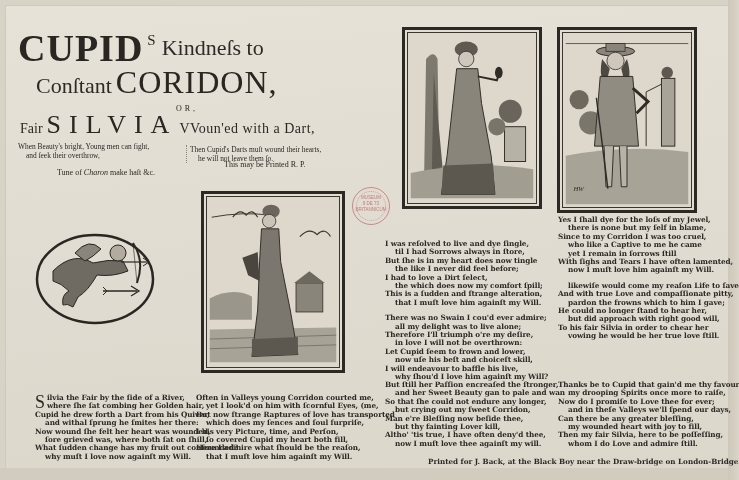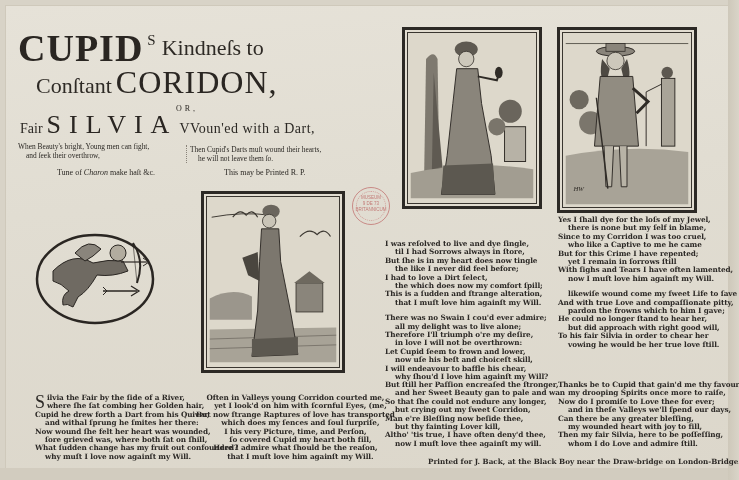--- a/index.html
+++ b/index.html
@@ -38,21 +38,21 @@
   .t-fair { font-size: 14px; }
   .t-silvia { font-size: 26px; letter-spacing: 8px; margin-left: 4px; color: #2a2622; }
   .t-wound { font-size: 14px; margin-left: 2px; letter-spacing: 0.5px; }
 
   .sub-left { position: absolute; left: 18px; top: 142px; font-size: 7.4px; line-height: 9px; }
   .sub-left .l2 { padding-left: 8px; }
   .sub-right { position: absolute; left: 186px; top: 145px; font-size: 7.4px; line-height: 9px; border-left: 1px dotted #8a847a; padding-left: 3px; }
   .sub-right .l2 { padding-left: 8px; }
   .tune { position: absolute; left: 57px; top: 168px; font-size: 8px; }
   .tune i { font-style: italic; }
-  .license { position: absolute; left: 224px; top: 168px; font-size: 8px; }
+  .license { position: absolute; left: 224px; top: 160px; font-size: 8px; }
 
   
   .woodcut {
     position: absolute; border: 3px solid #2c2925; background: #ddd8cb;
     box-shadow: inset 0 0 0 2px #e2ddd1, inset 0 0 0 3px #3a3630;
     overflow: hidden;
   }
   .woodcut svg { position: absolute; left: 0; top: 0; width: 100%; height: 100%; }
   .cut-lady-left { left: 201px; top: 191px; width: 144px; height: 182px; }
   .cut-lady-right { left: 402px; top: 27px; width: 140px; height: 182px; }
@@ -70,21 +70,21 @@
   
   .verse {
     position: absolute; font-family: "DejaVu Serif", serif; font-size: 7.3px;
     line-height: 8.4px; color: #2c2926; font-weight: bold; letter-spacing: -0.1px;
     white-space: nowrap;
   }
   .verse .in { padding-left: 10px; }
   .verse .gap { height: 7px; }
   .dropcap { float: left; font-size: 18px; line-height: 16px; margin-right: 2px; font-family: "Liberation Serif", serif; font-weight: normal; }
   .v1 { left: 35px; top: 394px; }
-  .v2 { left: 196px; top: 394px; text-align: center; }
+  .v2 { left: 196px; top: 394px; }
   .v3 { left: 385px; top: 216px; margin-top: 24px; }
   .v4 { left: 558px; top: 216px; }
   .v5 { left: 385px; top: 381px; }
   .v6 { left: 558px; top: 381px; }
   .imprint { position: absolute; left: 428px; top: 457px; font-family: "DejaVu Serif", serif; font-size: 7.2px; font-weight: bold; color: #2c2926; white-space: nowrap; }
 </style>
 </head>
 <body>
 
 <div class="sheet"></div>
@@ -226,35 +226,34 @@
   <div class="in">the which does now my comfort ſpill;</div>
   <div>This is a ſudden and ſtrange alteration,</div>
   <div class="in">that I muſt love him againſt my Will.</div>
   <div class="gap"></div>
   <div>There was no Swain I cou'd ever admire;</div>
   <div class="in">all my delight was to live alone;</div>
   <div>Therefore I'll triumph o're my deſire,</div>
   <div class="in">in love I will not be overthrown:</div>
   <div>Let Cupid ſeem to frown and lower,</div>
   <div class="in">now uſe his beſt and choiceſt skill,</div>
-  <div>I will endeavour to baffle his chear,</div>
+  <div>I will endeavour to baffle his live,</div>
   <div class="in">why ſhou'd I love him againſt my Will?</div>
 </div>
 
 <div class="verse v4">
   <div>Yes I ſhall dye for the loſs of my Jewel,</div>
   <div class="in">there is none but my ſelf in blame,</div>
   <div>Since to my Corridon I was too cruel,</div>
   <div class="in">who like a Captive to me he came</div>
-  <div>But for this Crime I have repented;</div>
   <div class="in">yet I remain in ſorrows ſtill</div>
   <div>With ſighs and Tears I have often lamented,</div>
   <div class="in">now I muſt love him againſt my Will.</div>
   <div class="gap"></div>
-  <div class="in">likewiſe wound come my ſweet Life to ſave</div>
+  <div class="in">likewiſe would come my reaſon Life to ſave</div>
   <div>And with true Love and compaſſionate pitty,</div>
   <div class="in">pardon the frowns which to him I gave;</div>
   <div>He could no longer ſtand to hear her,</div>
   <div class="in">but did approach with right good will,</div>
   <div>To his fair Silvia in order to chear her</div>
   <div class="in">vowing he would be her true love ſtill.</div>
 </div>
 
 <div class="verse v5">
   <div>But ſtill her Paſſion encreaſed the ſtronger,</div>

